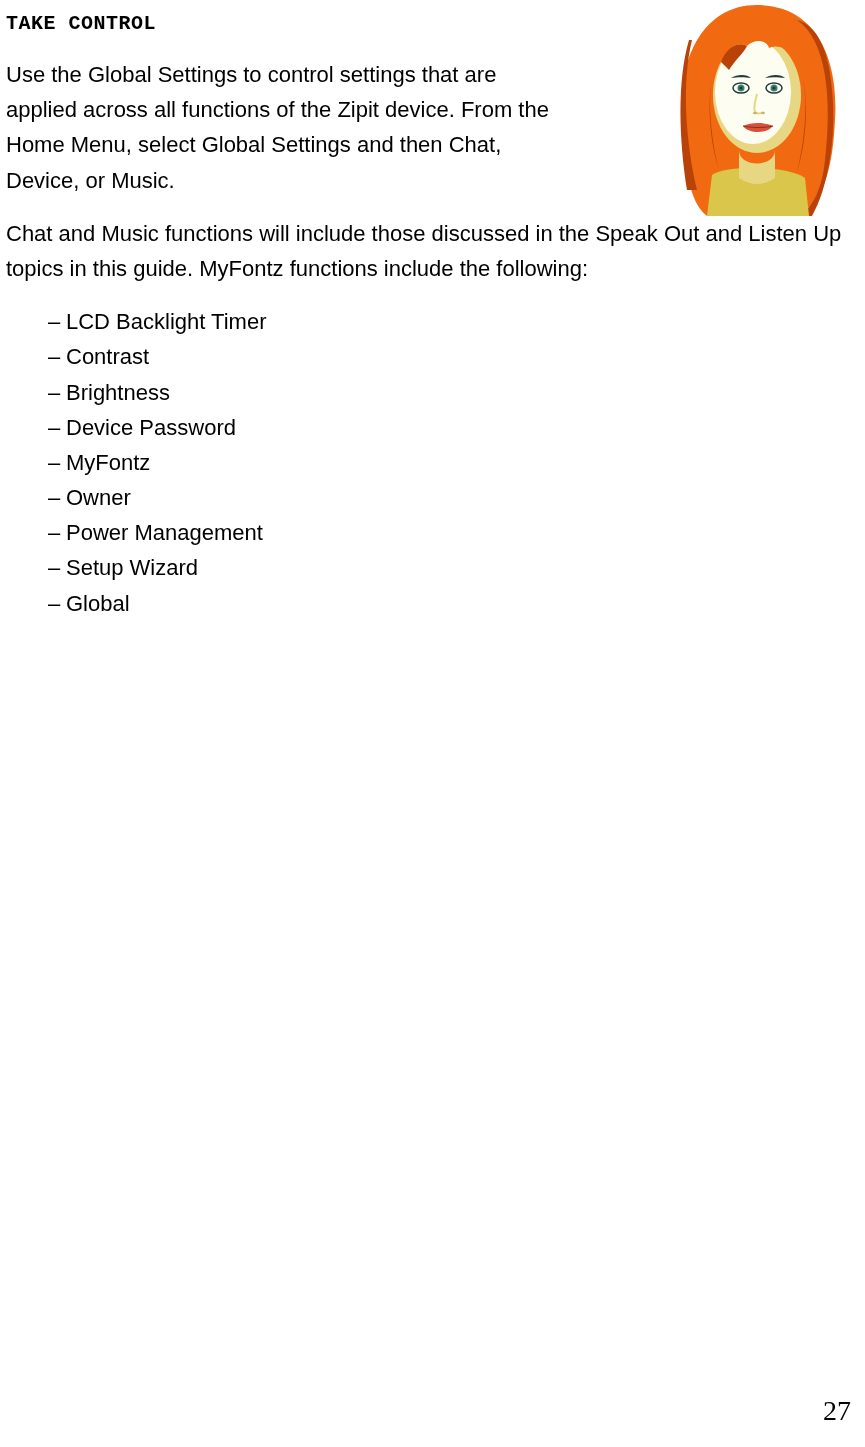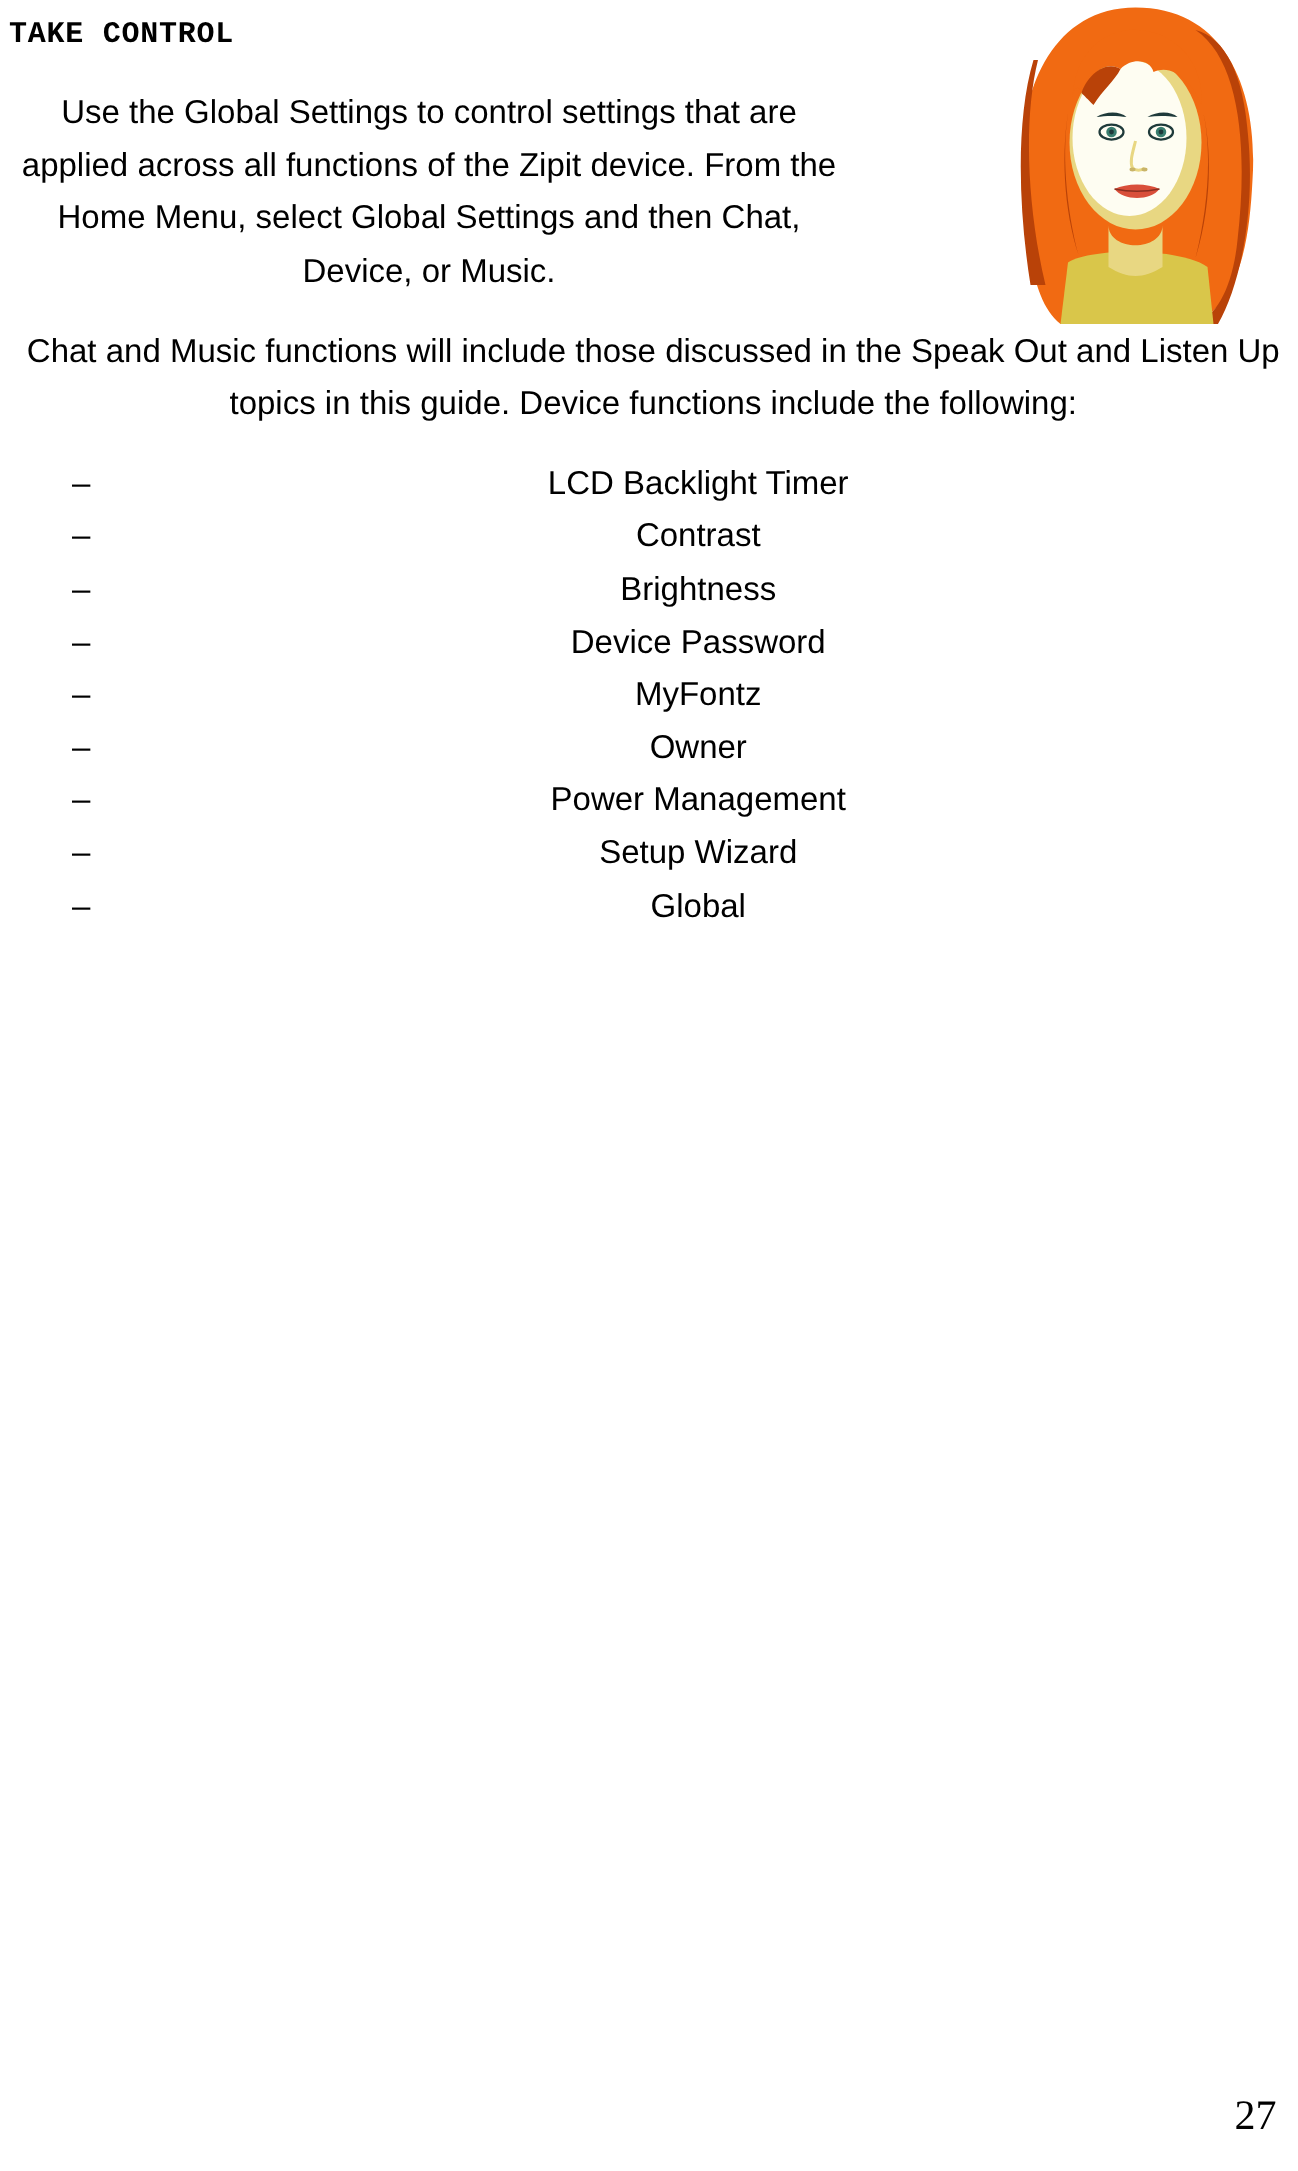--- a/index.html
+++ b/index.html
@@ -33,21 +33,20 @@
       height: 218px;
     }
     .illustration svg {
       width: 100%;
       height: 100%;
       display: block;
     }
     .body-text {
       font-size: 22px;
       line-height: 1.6;
-      text-align: center;
     }
     .para {
       margin-bottom: 18px;
       max-width: 560px;
     }
     .para.wide {
       max-width: 860px;
     }
     .list {
       list-style: none;
@@ -115,21 +114,21 @@
       <path d="M66 126 C 74 122 88 122 96 126 C 90 134 72 134 66 126 Z" fill="#d94f3a"></path>
       <path d="M66 126 C 76 128 86 128 96 126" fill="none" stroke="#8a2e20" stroke-width="1"></path>
 
       <path d="M36 70 C 30 100 32 140 42 170 C 34 140 30 100 36 70 Z" fill="#b94208"></path>
       <path d="M124 70 C 132 100 130 140 120 172 C 128 140 132 100 124 70 Z" fill="#b94208"></path>
     </svg>
   </div>
 
   <div class="body-text">
     <p class="para">Use the Global Settings to control settings that are applied across all functions of the Zipit device.   From the Home Menu, select Global Settings and then Chat, Device, or Music.</p>
-    <p class="para wide">Chat and Music functions will include those discussed in the Speak Out and Listen Up topics in this guide. Device functions include the following:</p>
+    <p class="para wide">Chat and Music functions will include those discussed in the Speak Out and Listen Up topics in this guide. MyFontz functions include the following:</p>
 
     <ul class="list">
       <li>LCD Backlight Timer</li>
       <li>Contrast</li>
       <li>Brightness</li>
       <li>Device Password</li>
       <li>MyFontz</li>
       <li>Owner</li>
       <li>Power Management</li>
       <li>Setup Wizard</li>

